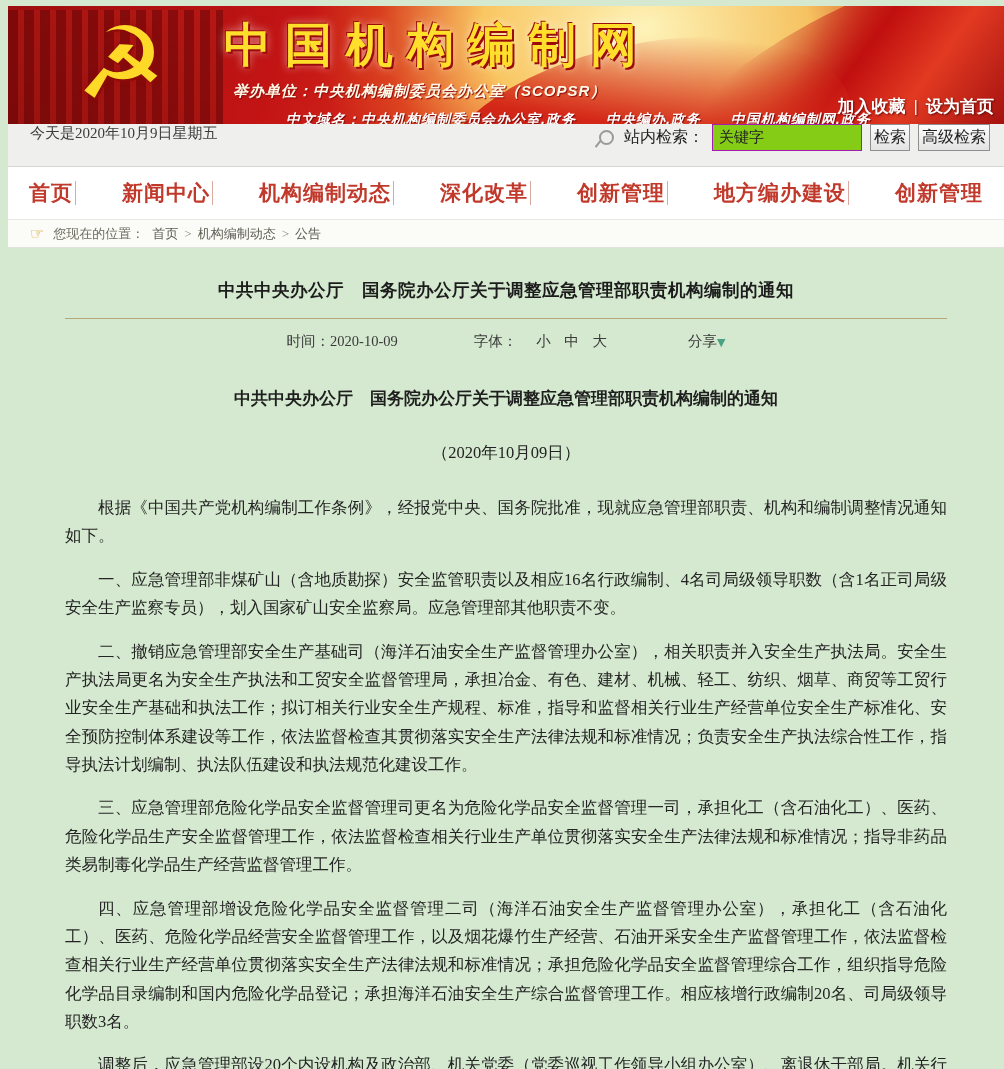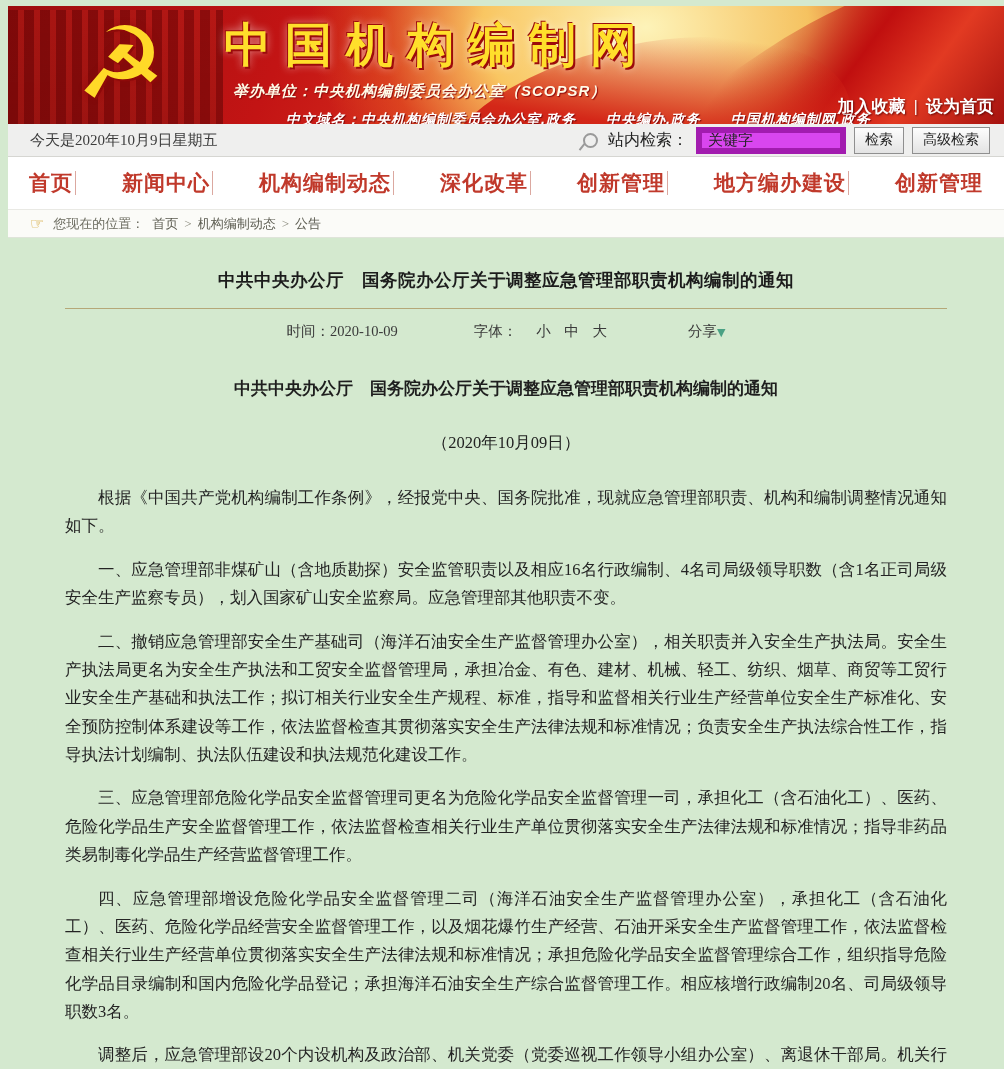--- a/index.html
+++ b/index.html
@@ -32,31 +32,31 @@
   .organizer { position:absolute; left:225px; top:76px; font-family:"Liberation Sans","DejaVu Sans",sans-serif;
     font-weight:bold; font-style:italic; font-size:15px; color:#fffbe8; text-shadow:1px 1px 1px #8f0b0b; letter-spacing:1px; }
   .domains { position:absolute; left:278px; top:105px; font-family:"Liberation Sans","DejaVu Sans",sans-serif;
     font-weight:bold; font-style:italic; font-size:14px; color:#fff; text-shadow:1px 1px 1px #7d0909; letter-spacing:1px; }
   .fav-links { position:absolute; right:10px; bottom:6px; font-family:"Liberation Sans","DejaVu Sans",sans-serif;
     font-weight:bold; font-size:17px; color:#fff; text-shadow:1px 1px 2px rgba(80,0,0,.8); }
   .fav-links a { color:#fff; text-decoration:none; cursor:pointer; }
   .fav-links .sep { margin:0 8px; font-weight:normal; opacity:.9; }
 
   
-  .toolbar { margin-left:8px; height:33px; background:#efefee; border-bottom:1px solid #d6d6d2;
-    display:flex; align-items:center; justify-content:space-between; padding:0 14px 0 22px; }
+  .toolbar { margin-left:8px; height:43px; background:#efefee; border-bottom:1px solid #d6d6d2;
+    display:flex; align-items:flex-start; justify-content:space-between; padding:0 14px 0 22px; }
   .today { font-size:15px; color:#3c3c3c; }
   .searchbar { display:flex; align-items:center; gap:8px; }
   .mag { width:15px; height:15px; border:2px solid #9a9a9a; border-radius:50%; position:relative; margin-right:2px; }
   .mag::after { content:""; position:absolute; width:2px; height:8px; background:#9a9a9a;
     left:-4px; bottom:-5px; transform:rotate(38deg); }
   .search-label { font-size:16px; color:#222; }
-  .search-input { width:150px; height:27px; border:6px solid #a21caf; background:#d946ef; padding:0 6px;
+  .search-input { width:150px; height:27px; border:1px solid #a21caf; background:#84cc16; padding:0 6px;
     font-size:15px; color:#222; font-family:"Liberation Serif","DejaVu Serif",serif; }
-  .btn { height:27px; padding:0 10px; font-size:14px; color:#222; border:1px solid #8f8f8f;
+  .btn { height:27px; padding:0 3px; font-size:16px; color:#222; border:1px solid #8f8f8f;
     background:linear-gradient(#fdfdfd,#e3e3e3); cursor:pointer; font-family:"Liberation Serif","DejaVu Serif",serif; }
 
   
   .nav { margin-left:8px; height:52px; background:#ffffff; display:flex; align-items:center; }
   .nav ul { list-style:none; display:flex; width:100%; align-items:center; justify-content:space-around; padding:0 20px; }
   .nav li { display:flex; align-items:center; }
   .nav a { font-family:"Liberation Sans","DejaVu Sans",sans-serif; font-weight:bold; font-size:21px;
     color:#c0392b; text-decoration:none; cursor:pointer; letter-spacing:1px; }
   .nav li + li::before { content:""; border-left:1px solid #dba8a0; height:24px; margin-right:46px; }
 

